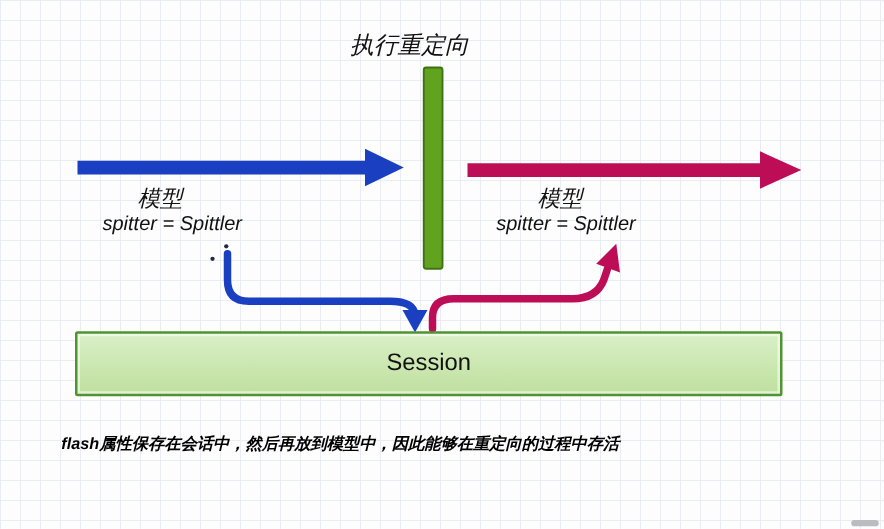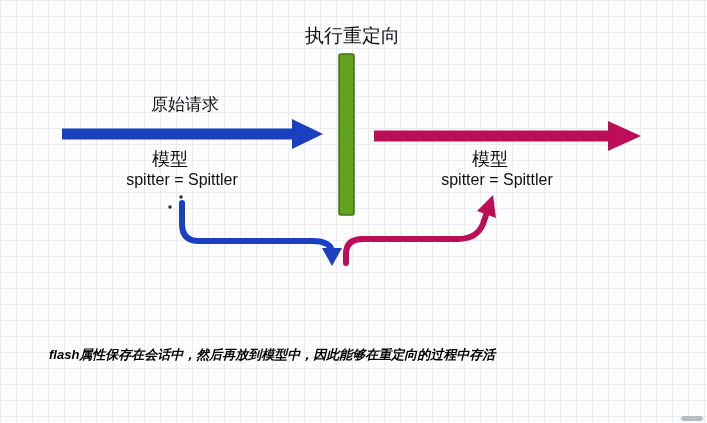--- a/index.html
+++ b/index.html
@@ -5,21 +5,21 @@
   html,body{margin:0;padding:0;}
   body{font-family:"Liberation Sans","DejaVu Sans",sans-serif;background:#ffffff;}
   .canvas{
     position:relative;width:707px;height:423px;overflow:hidden;
     background-color:#fdfdfe;
     background-image:
       linear-gradient(to right, #e9edf2 1px, transparent 1px),
       linear-gradient(to bottom, #e9edf2 1px, transparent 1px);
     background-size:16px 16px;
   }
-  .lbl{position:absolute;color:#111;text-align:center;white-space:nowrap;}
+  .lbl{position:absolute;color:#111;white-space:nowrap;font-style:italic;}
   .title{font-size:19px;}
   .arrow-label{font-size:17px;}
   .model-label{font-size:18px;}
   .spitter-label{font-size:16px;}
   svg.layer{position:absolute;left:0;top:0;}
   .session-box{
     position:absolute;left:60px;top:265px;width:562px;height:48px;
     border:2px solid var(--session_border,#4f9430);
     border-radius:2px;
     background:linear-gradient(to bottom, var(--session_fill_top,#d9efc6), var(--session_fill_bottom,#bfe09f));
@@ -68,29 +68,31 @@
     </g>
 
     <g>
       <path class="curve" d="M346 263 L346 254 Q346 239 363 239 L458 239 Q477 239 483 224 L486 215" stroke-width="6" stroke="#bd0d56"></path>
       <polygon points="493,195 496,218 477,211" fill="#bd0d56"></polygon>
     </g>
   </svg>
 
   <div class="lbl title" style="left:280px;top:23px;width:145px;">执行重定向</div>
 
-  <div class="lbl arrow-label" style="left:115px;top:93px;width:140px;">原始请求</div>
 
   <div class="lbl model-label" style="left:110px;top:147px;width:120px;">模型</div>
 
   <div class="lbl spitter-label" style="left:82px;top:171px;width:200px;">spitter = Spittler</div>
 
 
   <div class="lbl model-label" style="left:430px;top:147px;width:120px;">模型</div>
 
   <div class="lbl spitter-label" style="left:397px;top:171px;width:200px;">spitter = Spittler</div>
 
+  <div class="session-box">
+    <span>Session</span>
+  </div>
 
   <div class="caption">flash属性保存在会话中，然后再放到模型中，因此能够在重定向的过程中存活</div>
 
   <div class="hscroll-thumb"></div>
 
 </div>
 
 </body></html>

